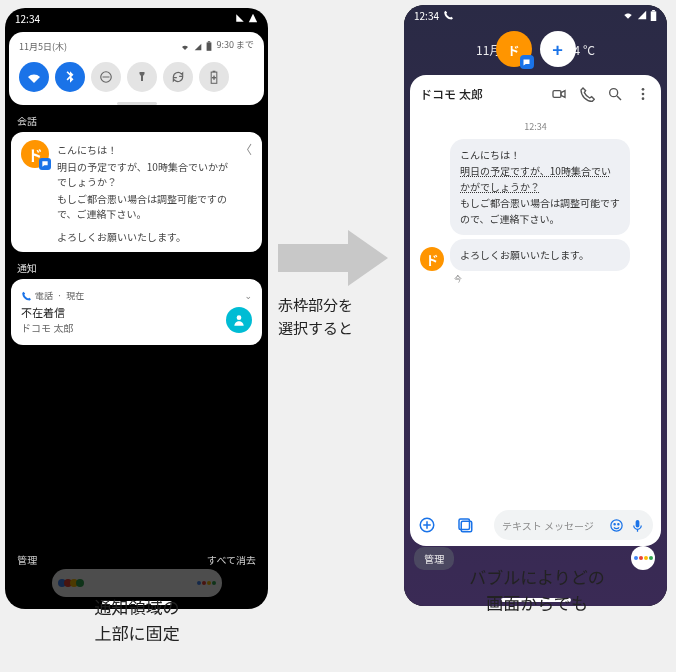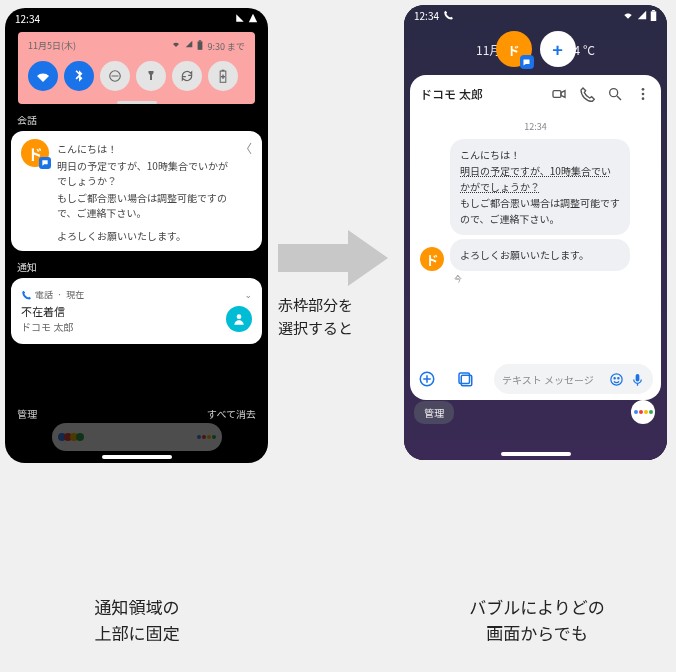--- a/index.html
+++ b/index.html
@@ -1,22 +1,22 @@
 <!DOCTYPE html>
 <html><head>
 <meta charset="utf-8">
 <style>
   * { margin:0; padding:0; box-sizing:border-box; font-family:"Hiragino Sans","Noto Sans JP",sans-serif; }
   body { background:#f0f0f0; width:676px; height:672px; position:relative; font-size:12px; }
-  .phone { position:absolute; width:263px; height:455px; background:#000; border-radius:20px; overflow:hidden; color:#fff; }
+  .phone { position:absolute; width:263px; height:601px; background:#000; border-radius:20px; overflow:hidden; color:#fff; }
   .phone-left { left:5px; top:8px; }
   .phone-right { left:404px; top:5px; }
   .statusbar { height:20px; display:flex; justify-content:space-between; align-items:center; padding:0 10px; font-size:10px; }
   .statusbar-right { display:flex; gap:3px; align-items:center; }
-  .panel { background:#fca5a5; border-radius:4px; margin:4px 13px; color:#222; }
+  .panel { background:#ffffff; border-radius:14px; margin:4px 4px; color:#222; }
   .panel-header { display:flex; justify-content:space-between; align-items:center; padding:6px 10px 2px 10px; font-size:9px; color:#666; }
   .qs-row { display:flex; gap:6px; padding:6px 10px 10px 10px; }
   .qs { width:30px; height:30px; border-radius:50%; display:flex; align-items:center; justify-content:center; background:#e4e4e4; color:#666; }
   .qs.on { background:#1a73e8; color:#fff; }
   .section-label { font-size:10px; color:#ddd; margin:8px 0 4px 12px; }
   .notif { background:#fff; border-radius:12px; margin:0 6px 6px 6px; color:#222; padding:8px 10px; }
   .notif-head { display:flex; align-items:flex-start; gap:8px; }
   .avatar { width:28px; height:28px; border-radius:50%; background:#ff9500; color:#fff; display:flex; align-items:center; justify-content:center; font-size:15px; font-weight:bold; flex-shrink:0; position:relative; }
   .avatar-badge { position:absolute; bottom:-2px; right:-2px; width:12px; height:12px; border-radius:3px; background:#1a73e8; display:flex; align-items:center; justify-content:center; font-size:7px; }
   .notif-title { font-size:10px; color:#444; }
@@ -56,21 +56,21 @@
   .ci-ico { color:#1a73e8; }
   .manage-pill { position:absolute; bottom:36px; left:10px; background:rgba(80,80,100,0.8); color:#eee; font-size:10px; padding:4px 10px; border-radius:10px; }
   .assist-dot { position:absolute; bottom:36px; right:12px; width:24px; height:24px; border-radius:50%; background:#fff; display:flex; align-items:center; justify-content:center; }
   .assist-dot span { width:4px; height:4px; border-radius:50%; }
 
   .arrow { position:absolute; left:278px; top:230px; }
   .mid-text { position:absolute; left:278px; width:120px; font-size:15px; color:#222; text-align:left; line-height:1.5; }
   .mid-text.l1 { top:294px; }
   .caption { position:absolute; font-size:17px; color:#222; text-align:center; line-height:1.5; }
   .caption.left { left:37px; top:594px; width:200px; }
-  .caption.right { left:417px; top:594px; width:240px; }
+  .caption.right { left:417px; top:564px; width:240px; }
   svg { display:block; }
 </style>
 </head>
 <body>
 
 <div class="phone phone-left">
   <div class="statusbar">
     <span>12:34</span>
     <div class="statusbar-right">
       <svg width="10" height="10" viewBox="0 0 24 24" fill="#fff">
@@ -79,21 +79,21 @@
       <svg width="10" height="10" viewBox="0 0 24 24" fill="#fff">
           <path d="M12 2l10 20h-20z"></path>
         </svg>
     </div>
   </div>
 
   <div class="panel">
     <div class="panel-header">
       <span>11月5日(木)</span>
       <span>
-        <span style="display:inline-flex;align-items:flex-start;gap:4px;">
+        <span style="display:inline-flex;align-items:flex-end;gap:4px;">
           <svg width="10" height="8" viewBox="0 0 24 24" fill="#555">
               <path d="M12 21l-9-9c5-5 13-5 18 0z"></path>
             </svg>
           <svg width="8" height="8" viewBox="0 0 24 24" fill="#555">
               <path d="M2 22l20 0 0-20z"></path>
             </svg>
           <svg width="6" height="10" viewBox="0 0 10 16" fill="#555">
               <rect x="1" y="2" width="8" height="14"></rect>
               <rect x="3" y="0" width="4" height="2"></rect>
             </svg>

